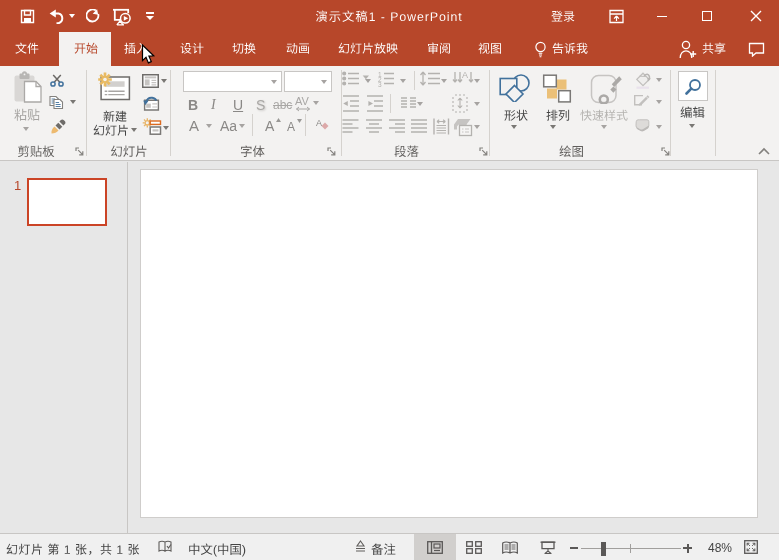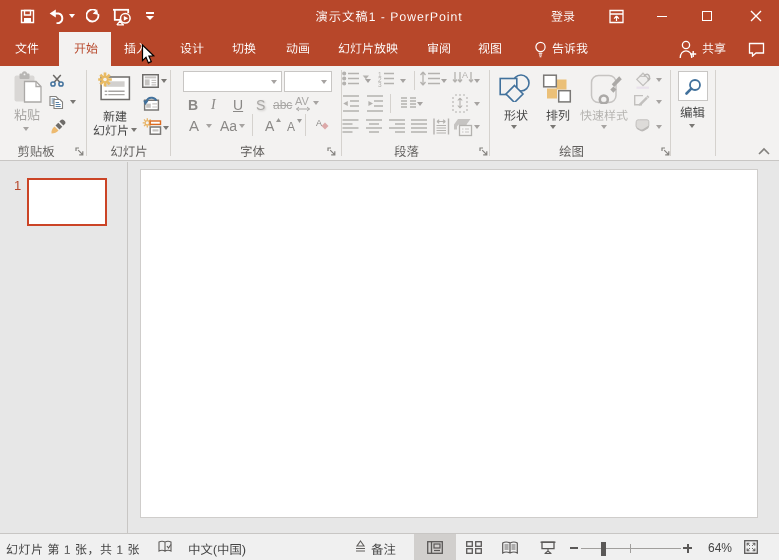--- a/index.html
+++ b/index.html
@@ -437,19 +437,19 @@
   <path d="M0.5 1.2 h15" stroke="#5A5857" stroke-width="1.3"></path>
   <path d="M2 1.2 h12 v6.5 h-12 z" fill="none" stroke="#5A5857" stroke-width="1.3"></path>
   <path d="M8 8 v2 M4.5 12.5 h7 M8 10 l-3 2.5 M8 10 l3 2.5" stroke="#5A5857" stroke-width="1.1" fill="none"></path>
 </svg>
 <div class="a" style="left:570px;top:546.5px;width:8px;height:2px;background:#5A5857;"></div>
 <div class="a" style="left:581px;top:548px;width:100px;height:1px;background:#A19F9D;"></div>
 <div class="a" style="left:630px;top:544px;width:1px;height:9px;background:#A19F9D;"></div>
 <div class="a" style="left:601px;top:542px;width:5px;height:14px;background:#5A5857;"></div>
 <div class="a" style="left:683px;top:547px;width:9px;height:2px;background:#5A5857;"></div>
 <div class="a" style="left:686.5px;top:543.5px;width:2px;height:9px;background:#5A5857;"></div>
-<div class="a" style="left:708px;top:535px;height:26px;line-height:26px;font-size:12px;color:#444;">64%</div>
+<div class="a" style="left:708px;top:535px;height:26px;line-height:26px;font-size:12px;color:#444;">48%</div>
 <svg class="a" style="left:744px;top:540px" width="14" height="14" viewBox="0 0 14 14">
   <rect x="0.7" y="0.7" width="12.6" height="12.6" fill="none" stroke="#5A5857" stroke-width="1.3"></rect>
   <path d="M5.9 5.9 L4.3 4.3 M8.1 5.9 L9.7 4.3 M5.9 8.1 L4.3 9.7 M8.1 8.1 L9.7 9.7" stroke="#5A5857" stroke-width="1" fill="none"></path>
   <path d="M3.2 5.4 V3.2 H5.4 M8.6 3.2 H10.8 V5.4 M10.8 8.6 V10.8 H8.6 M5.4 10.8 H3.2 V8.6" stroke="#5A5857" stroke-width="1.1" fill="none"></path>
 </svg>
 <div id="status"></div>
 
 </body></html>

